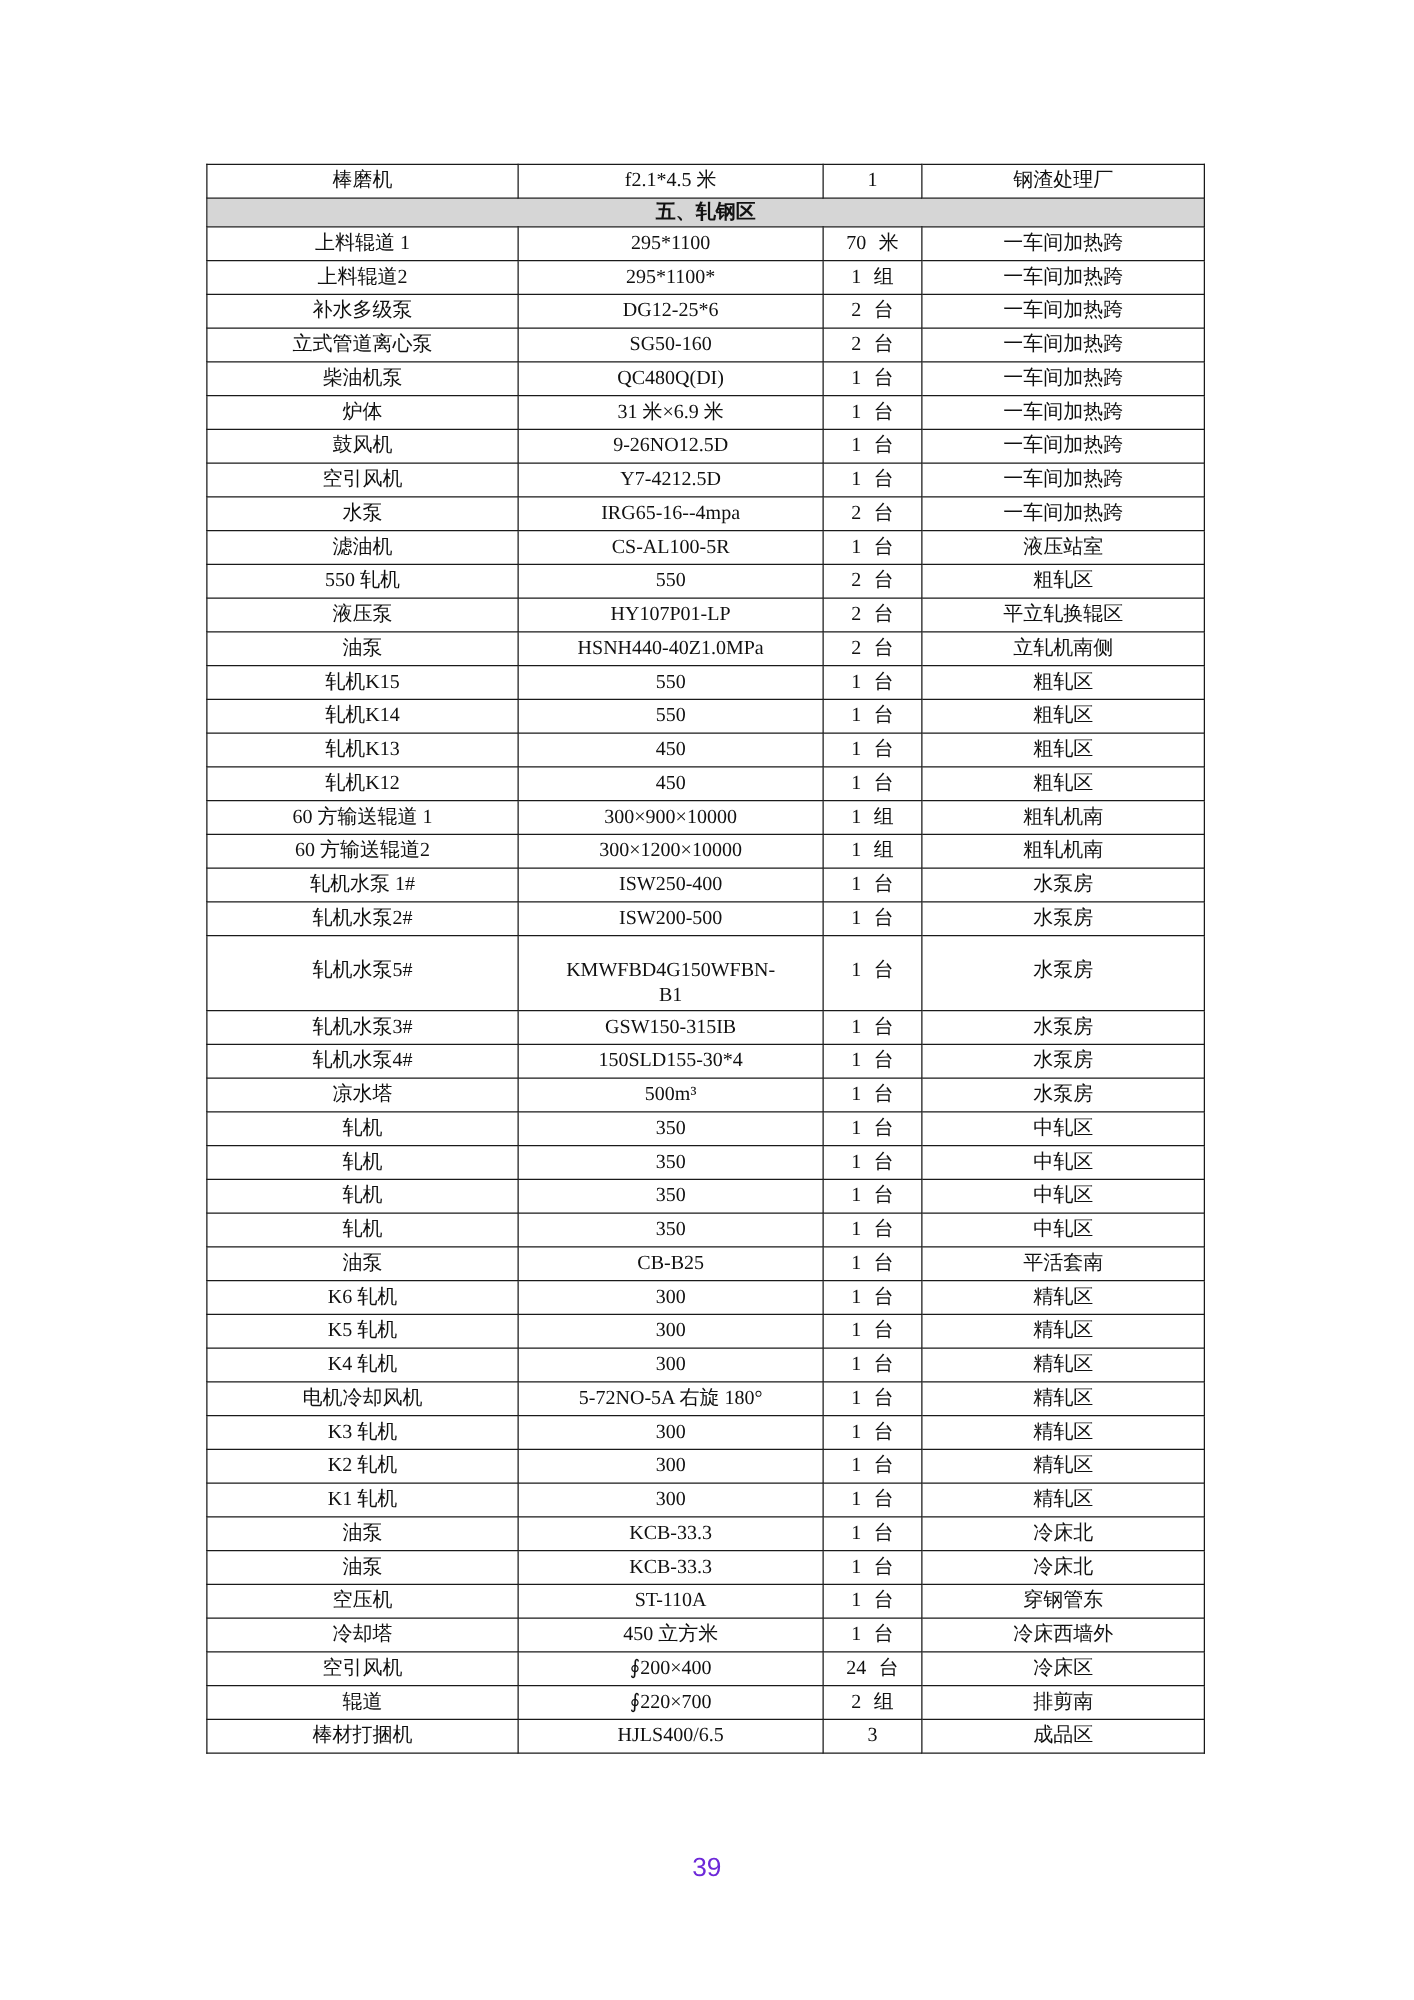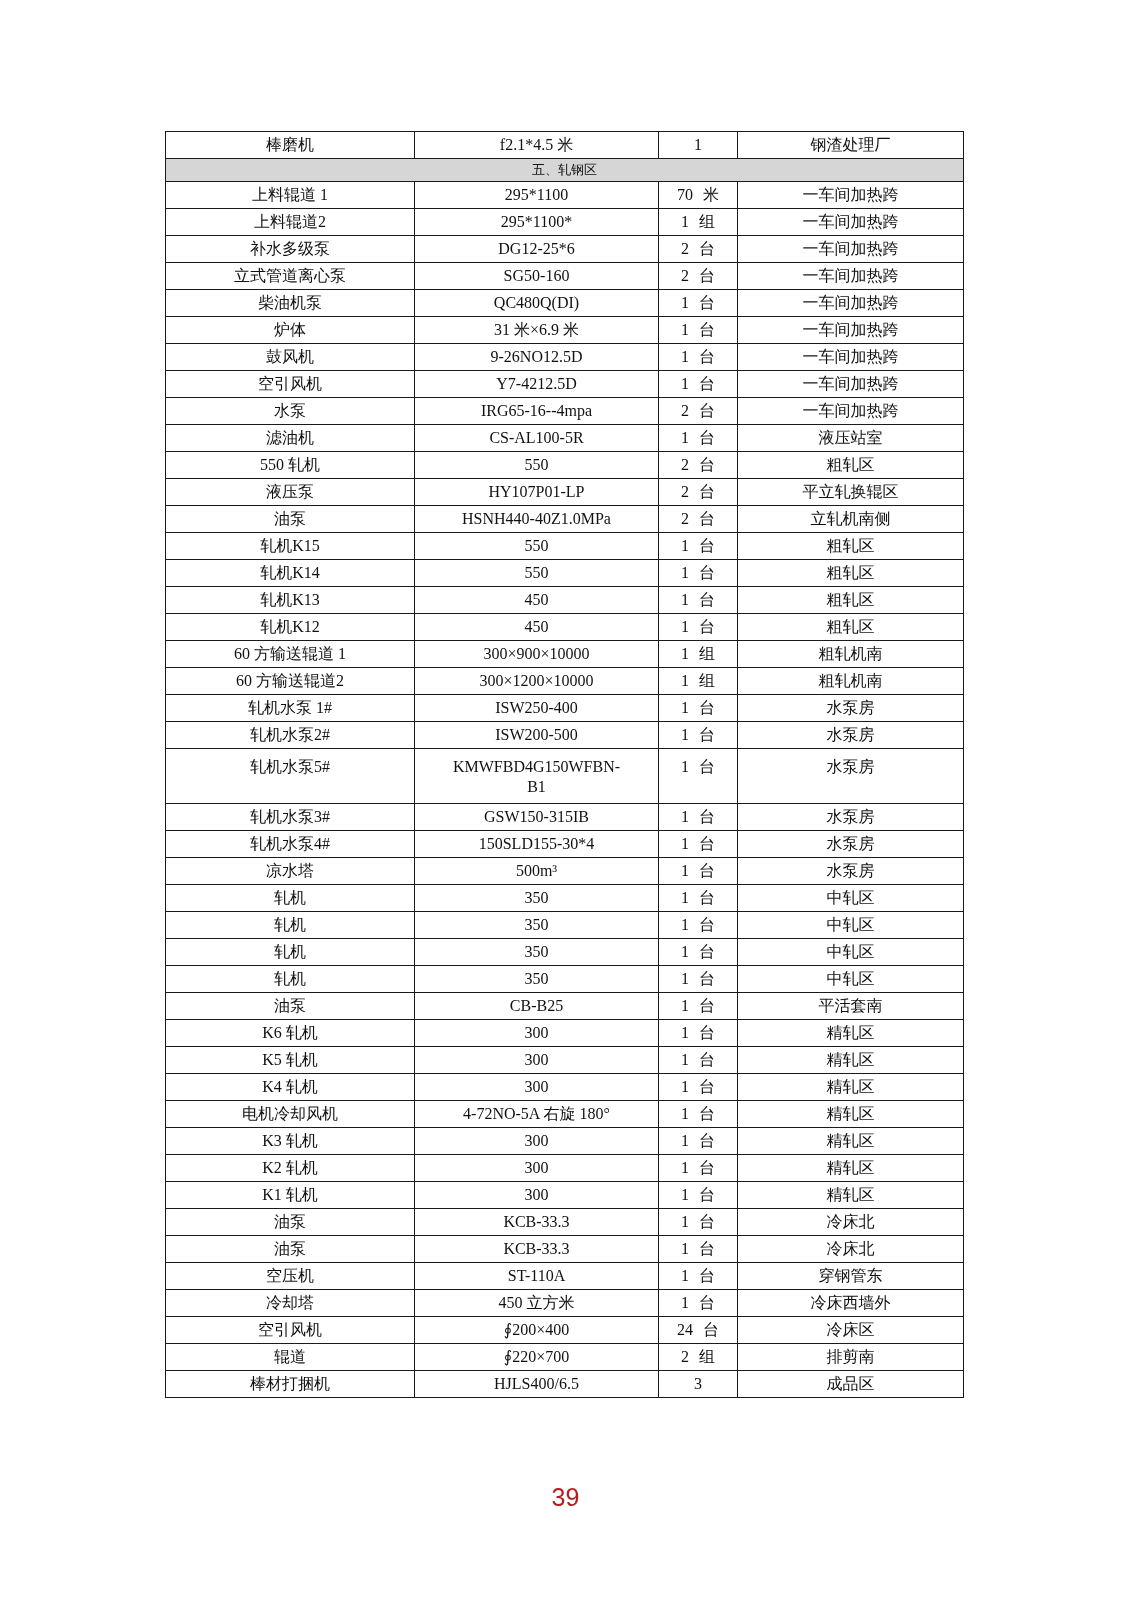--- a/index.html
+++ b/index.html
@@ -35,38 +35,38 @@
     vertical-align:middle;
     font-size:16px;
     line-height:20px;
     height:27px;
     padding:1px 2px;
     white-space:pre-line;
     overflow:hidden;
   }
   tr.section-row td{
     background:var(--section-bg);
-    font-weight:normal;
-    font-size:13px;
+    font-weight:bold;
+    font-size:16px;
     height:20px;
   }
   tr.tall-row td{
     height:55px;
     vertical-align:top;
-    padding-top:8px;
+    padding-top:18px;
   }
   td.qty{word-spacing:6px;}
   .page-number{
     position:absolute;
     top:1483px;left:0;
     width:100%;
     text-align:center;
     font-family:"Liberation Sans","DejaVu Sans",sans-serif;
-    font-size:25px;
-    color:#b91c1c;
+    font-size:21px;
+    color:#6d28d9;
   }
 </style>
 </head>
 <body>
 
 <div class="doc-page">
 
   <table class="equip-table">
     <colgroup>
       <col class="c1">
@@ -278,21 +278,21 @@
           <td>精轧区</td>
         </tr>
         <tr>
           <td>K4 轧机</td>
           <td>300</td>
           <td class="qty">1 台</td>
           <td>精轧区</td>
         </tr>
         <tr>
           <td>电机冷却风机</td>
-          <td>4-72NO-5A 右旋 180°</td>
+          <td>5-72NO-5A 右旋 180°</td>
           <td class="qty">1 台</td>
           <td>精轧区</td>
         </tr>
         <tr>
           <td>K3 轧机</td>
           <td>300</td>
           <td class="qty">1 台</td>
           <td>精轧区</td>
         </tr>
         <tr>

